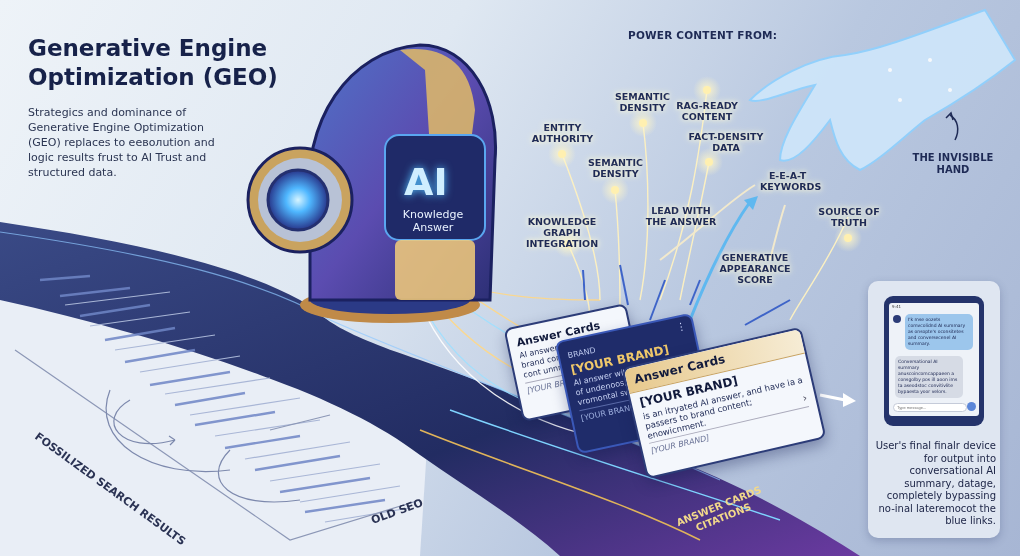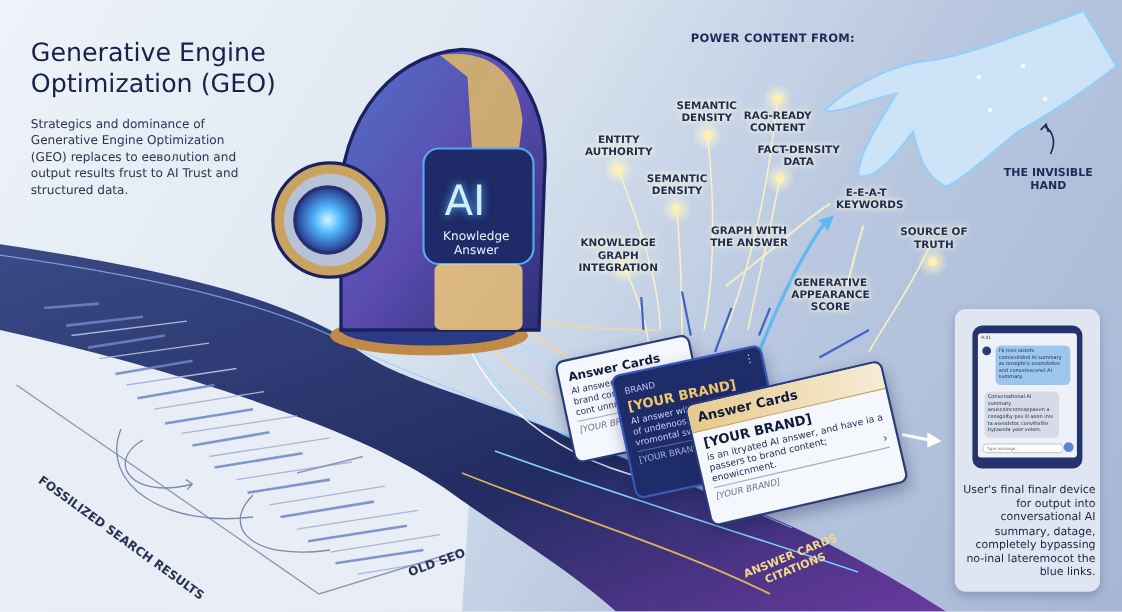--- a/index.html
+++ b/index.html
@@ -1,21 +1,21 @@
 <!DOCTYPE html>
 <html><head>
 <meta charset="utf-8">
 <style>
   html,body{margin:0;padding:0;}
   body{width:1020px;height:556px;overflow:hidden;position:relative;
     font-family:"DejaVu Sans",sans-serif;
     background:linear-gradient(120deg,#eef3f8 0%,#dfe8f2 35%,#b9c8e0 65%,#a7b6d4 100%);}
   .abs{position:absolute;}
   svg.bg{position:absolute;left:0;top:0;}
-  .title{left:28px;top:34px;font-size:23px;font-weight:normal;color:#17224a;line-height:29px;width:260px;}
+  .title{left:28px;top:34px;font-size:23px;font-weight:bold;color:#17224a;line-height:29px;width:260px;}
   .subtitle{left:28px;top:105px;font-size:11px;color:#2b3552;line-height:15px;width:210px;}
   .kw-head{left:628px;top:29px;font-size:10.5px;font-weight:bold;color:#1e2a55;letter-spacing:.2px;}
   .kw{font-size:9.5px;font-weight:bold;color:#1e2a55;text-align:center;line-height:11px;
       text-shadow:0 0 8px #fff8d8,0 0 4px #fff8d8;}
   .hand-label{left:908px;top:152px;font-size:10px;font-weight:bold;color:#1e2a55;text-align:center;line-height:12px;width:90px;}
   .card{background:#f4f7fc;border:2px solid #2c3c78;border-radius:8px;box-shadow:0 6px 14px rgba(20,30,80,.35);}
   .card1{left:512px;top:315px;width:125px;height:95px;transform:rotate(-12deg);}
   .card2{left:565px;top:326px;width:140px;height:115px;background:#1f2c6a;border-color:#3a58b8;transform:rotate(-12deg);}
   .card3{left:632px;top:346px;width:180px;height:110px;transform:rotate(-13deg);padding:0;overflow:hidden;}
   .card h4{margin:0;font-size:11px;color:#111a3c;}
@@ -162,37 +162,37 @@
     <path d="M310 300 L310 210 C300 120 350 50 420 45 C470 45 500 100 495 160 L490 300 Z" fill="url(#helmG)" stroke="#1b2160" stroke-width="3"></path>
     <path d="M400 50 C440 45 470 60 475 110 L470 150 L430 150 L425 70 Z" fill="#d9b56c" opacity=".9"></path>
     <rect x="385" y="135" width="100" height="105" rx="14" fill="#1f2a68" stroke="#5aa6f0" stroke-width="2"></rect>
     <rect x="395" y="240" width="80" height="60" rx="6" fill="#f5cc7a" opacity=".85"></rect>
     <circle cx="300" cy="200" r="52" fill="#c9a35f" stroke="#1b2160" stroke-width="3"></circle>
     <circle cx="300" cy="200" r="42" fill="#b8c2d6"></circle>
     <circle cx="298" cy="200" r="30" fill="url(#eyeG)" stroke="#243070" stroke-width="3"></circle>
   </g>
 </svg>
 
-<div class="abs" style="left:404px;top:160px;font-size:38px;font-weight:normal;color:#cfeeff;text-shadow:0 0 8px #56c2ff;">AI</div>
+<div class="abs" style="left:404px;top:160px;font-size:38px;font-weight:bold;color:#cfeeff;text-shadow:0 0 8px #56c2ff;">AI</div>
 <div class="abs" style="left:388px;top:208px;width:90px;text-align:center;font-size:11px;color:#e9f2ff;line-height:13px;">
   <div>Knowledge</div>
   <div>Answer</div>
 </div>
 
 <div class="abs title">Generative Engine Optimization (GEO)</div>
-<div class="abs subtitle">Strategics and dominance of Generative Engine Optimization (GEO) replaces to eeволution and output results frust to AI Trust and structured data.</div>
+<div class="abs subtitle">Strategics and dominance of Generative Engine Optimization (GEO) replaces to eeволution and logic results frust to AI Trust and structured data.</div>
 
 <div class="abs kw-head">POWER CONTENT FROM:</div>
 <div class="abs kw" style="left:672px;top:60px;width:70px;margin-top:40px;">RAG-READY CONTENT</div>
 <div class="abs kw" style="left:605px;top:91px;width:75px;">SEMANTIC DENSITY</div>
 <div class="abs kw" style="left:525px;top:122px;width:75px;">ENTITY AUTHORITY</div>
 <div class="abs kw" style="left:668px;top:131px;width:84px;margin-left:16px;">FACT-DENSITY DATA</div>
 <div class="abs kw" style="left:578px;top:157px;width:75px;">SEMANTIC DENSITY</div>
 <div class="abs kw" style="left:522px;top:216px;width:80px;">KNOWLEDGE GRAPH INTEGRATION</div>
-<div class="abs kw" style="left:640px;top:205px;width:82px;">GRAPH WITH THE ANSWER</div>
+<div class="abs kw" style="left:640px;top:205px;width:82px;">LEAD WITH THE ANSWER</div>
 <div class="abs kw" style="left:760px;top:170px;width:55px;">E-E-A-T KEYWORDS</div>
 <div class="abs kw" style="left:818px;top:206px;width:62px;">SOURCE OF TRUTH</div>
 <div class="abs kw" style="left:715px;top:252px;width:80px;">GENERATIVE APPEARANCE SCORE</div>
 
 <div class="abs hand-label">THE INVISIBLE HAND</div>
 
 <div class="abs card card1" style="padding:8px;box-sizing:border-box;">
   <h4>Answer Cards</h4>
   <p>AI answer is qnamic brand content, an brand cont unnmotum</p>
   <p style="font-style:italic;color:#6b7497;border-top:1px solid #aab;padding-top:3px;">[YOUR BRAND]</p>

